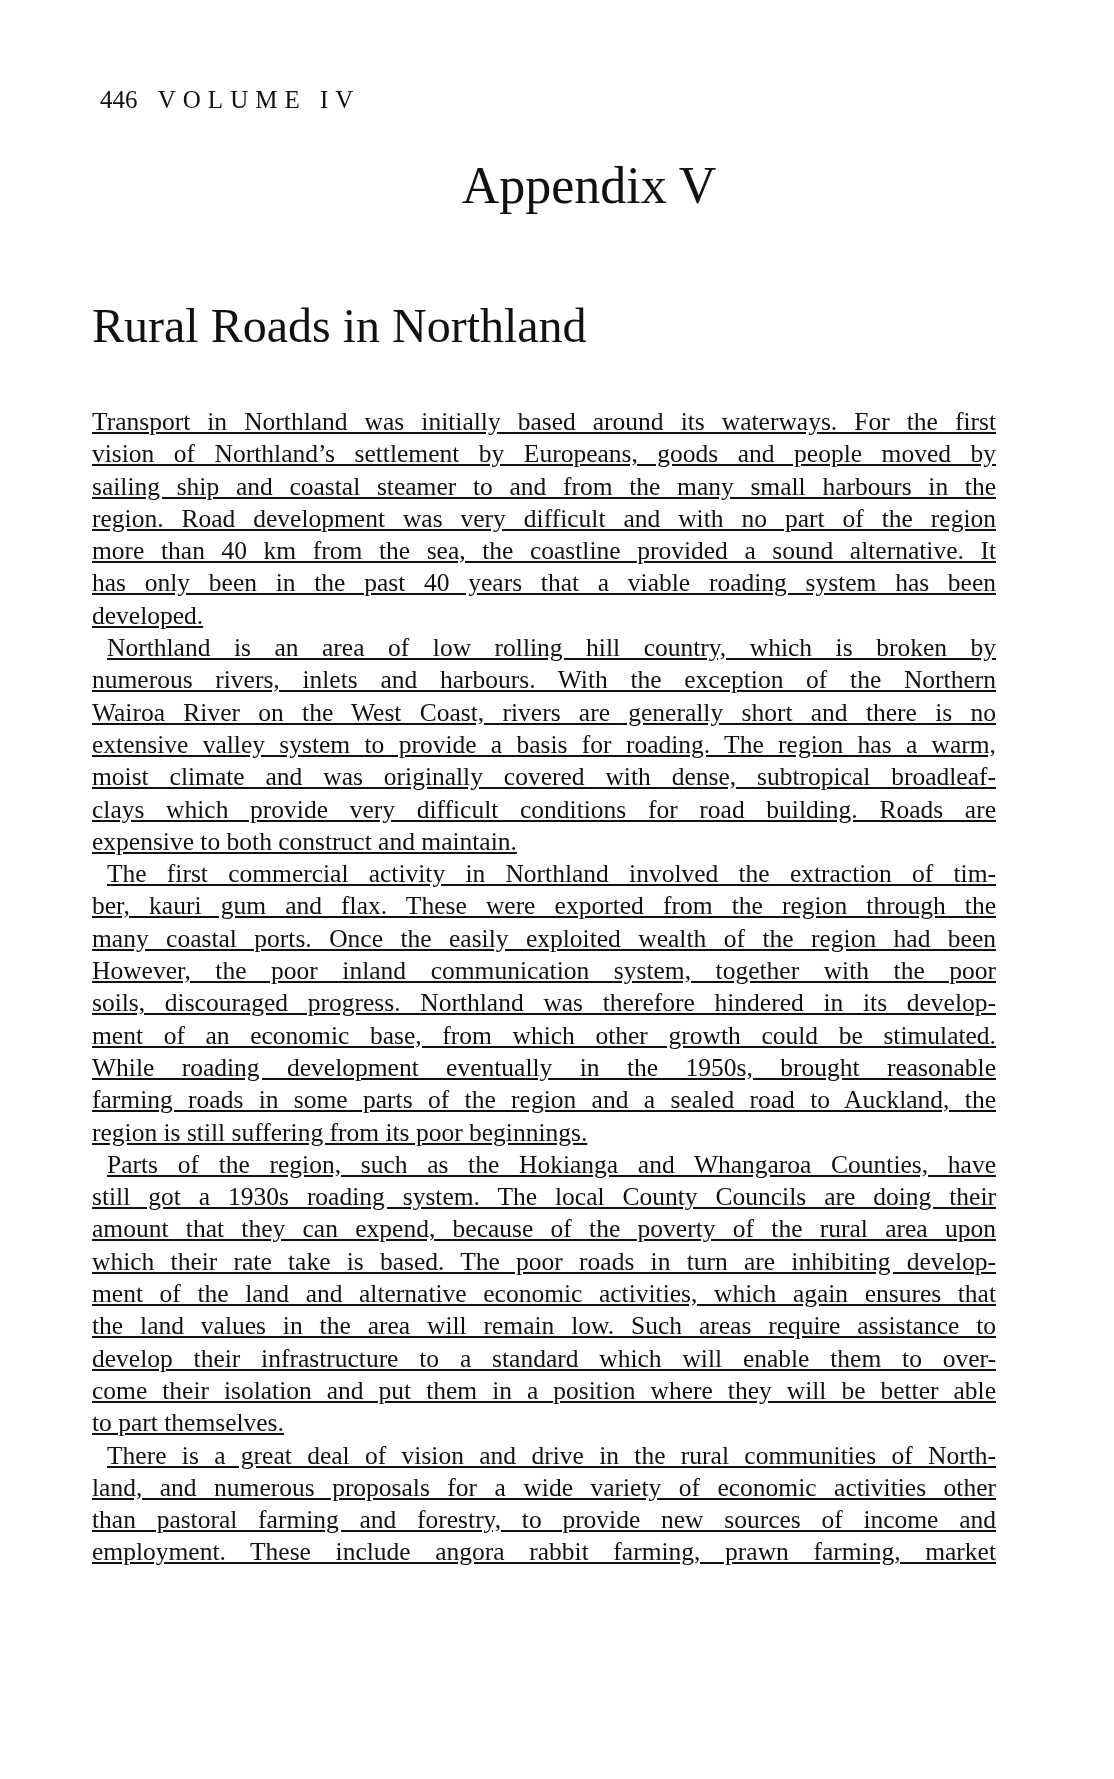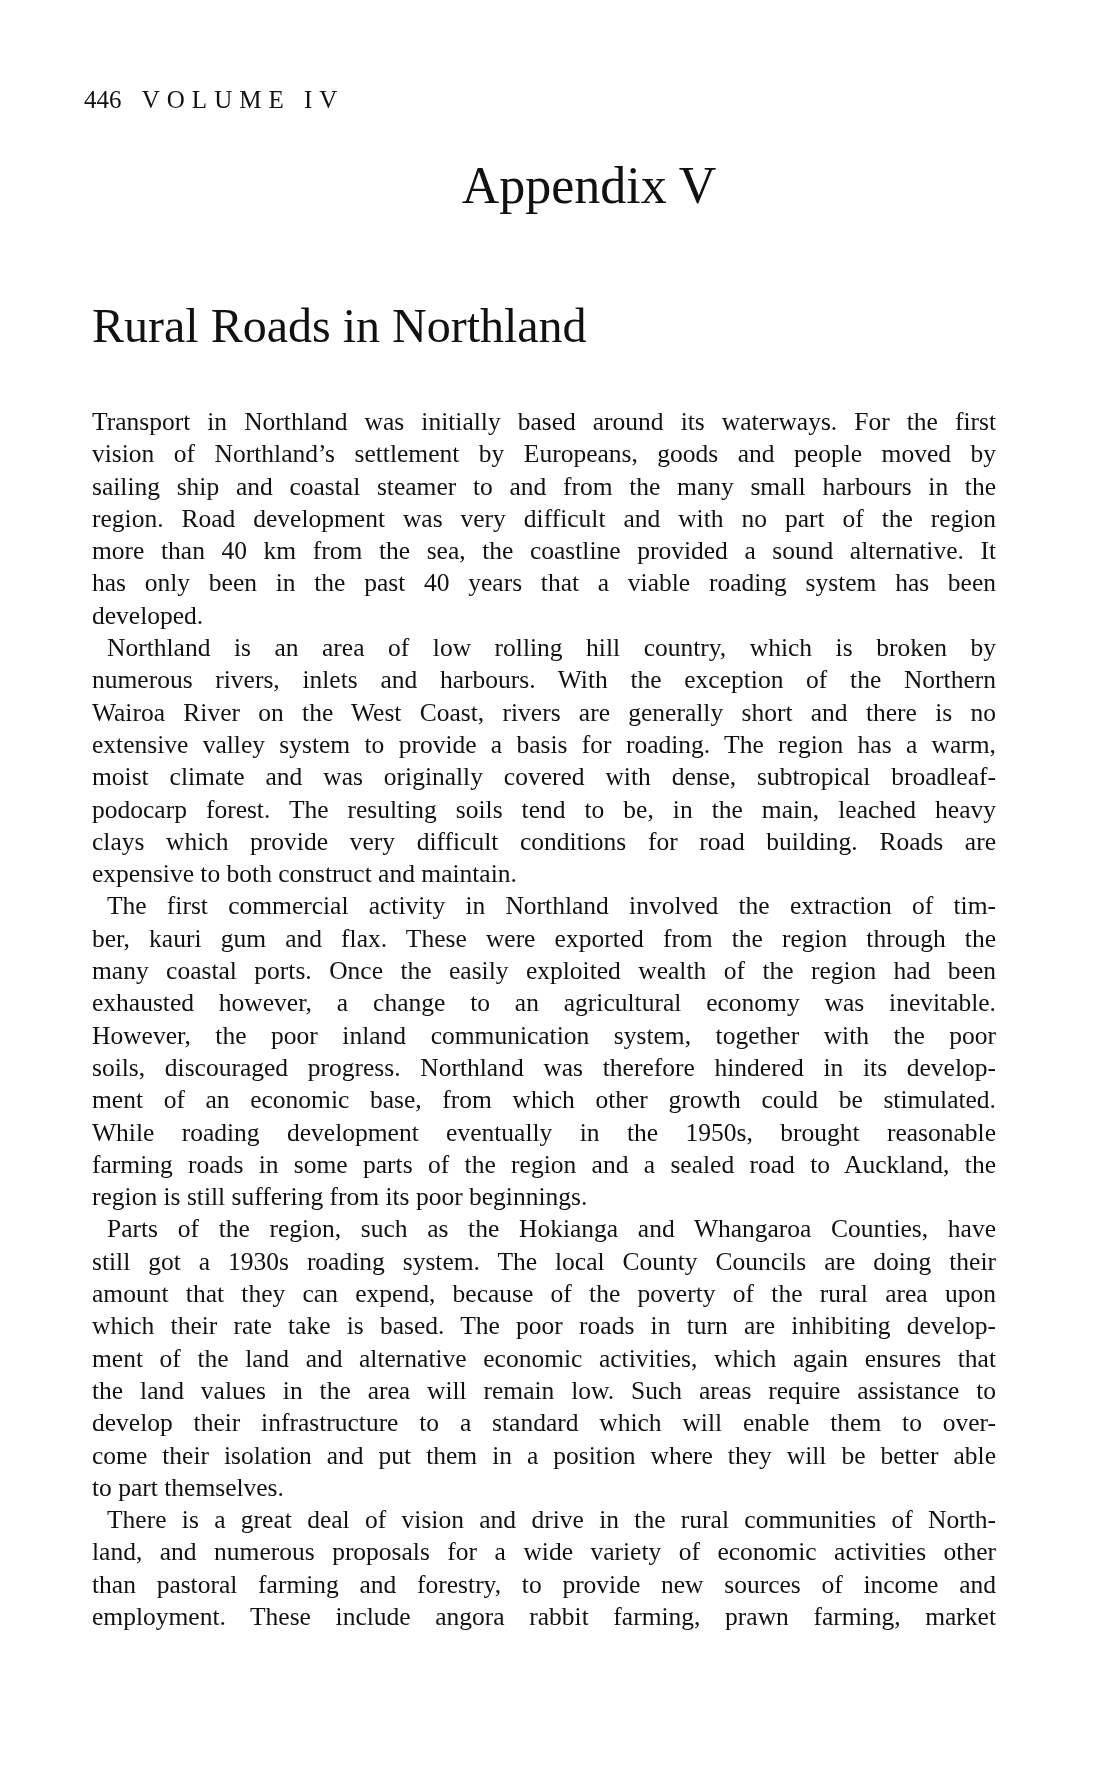--- a/index.html
+++ b/index.html
@@ -10,21 +10,21 @@
     body {
       width: 1114px;
       height: 1779px;
       position: relative;
       overflow: hidden;
       font-family: "Liberation Serif", "DejaVu Serif", serif;
       color: #111111;
     }
     .running-head {
       position: absolute;
-      left: 84px;
+      left: 100px;
       top: 86px;
       font-size: 25px;
       letter-spacing: 0;
       white-space: nowrap;
     }
     .running-head .page-num {
       margin-right: 14px;
     }
     .running-head .vol {
       letter-spacing: 7px;
@@ -50,20 +50,21 @@
       margin: 0;
       white-space: nowrap;
     }
     .body-text {
       position: absolute;
       left: 92px;
       top: 406px;
       width: 904px;
       font-size: 25.5px;
       line-height: 32.3px;
+      text-decoration: underline;
     }
     .line {
       display: block;
       text-align: justify;
       text-align-last: justify;
       white-space: nowrap;
       height: 32.3px;
       overflow: visible;
     }
     .line.last {
@@ -96,30 +97,28 @@
     <span class="line">has only been in the past 40 years that a viable roading system has been</span>
     <span class="line last">developed.</span>
   </div>
 
   <div>
     <span class="line indent">Northland is an area of low rolling hill country, which is broken by</span>
     <span class="line">numerous rivers, inlets and harbours. With the exception of the Northern</span>
     <span class="line">Wairoa River on the West Coast, rivers are generally short and there is no</span>
     <span class="line">extensive valley system to provide a basis for roading. The region has a warm,</span>
     <span class="line">moist climate and was originally covered with dense, subtropical broadleaf-</span>
-    <span class="line">podocarp forest. The resulting soils tend to be, in the main, leached heavy</span>
     <span class="line">clays which provide very difficult conditions for road building. Roads are</span>
     <span class="line last">expensive to both construct and maintain.</span>
   </div>
 
   <div>
     <span class="line indent">The first commercial activity in Northland involved the extraction of tim-</span>
     <span class="line">ber, kauri gum and flax. These were exported from the region through the</span>
     <span class="line">many coastal ports. Once the easily exploited wealth of the region had been</span>
-    <span class="line">exhausted however, a change to an agricultural economy was inevitable.</span>
     <span class="line">However, the poor inland communication system, together with the poor</span>
     <span class="line">soils, discouraged progress. Northland was therefore hindered in its develop-</span>
     <span class="line">ment of an economic base, from which other growth could be stimulated.</span>
     <span class="line">While roading development eventually in the 1950s, brought reasonable</span>
     <span class="line">farming roads in some parts of the region and a sealed road to Auckland, the</span>
     <span class="line last">region is still suffering from its poor beginnings.</span>
   </div>
 
   <div>
     <span class="line indent">Parts of the region, such as the Hokianga and Whangaroa Counties, have</span>

